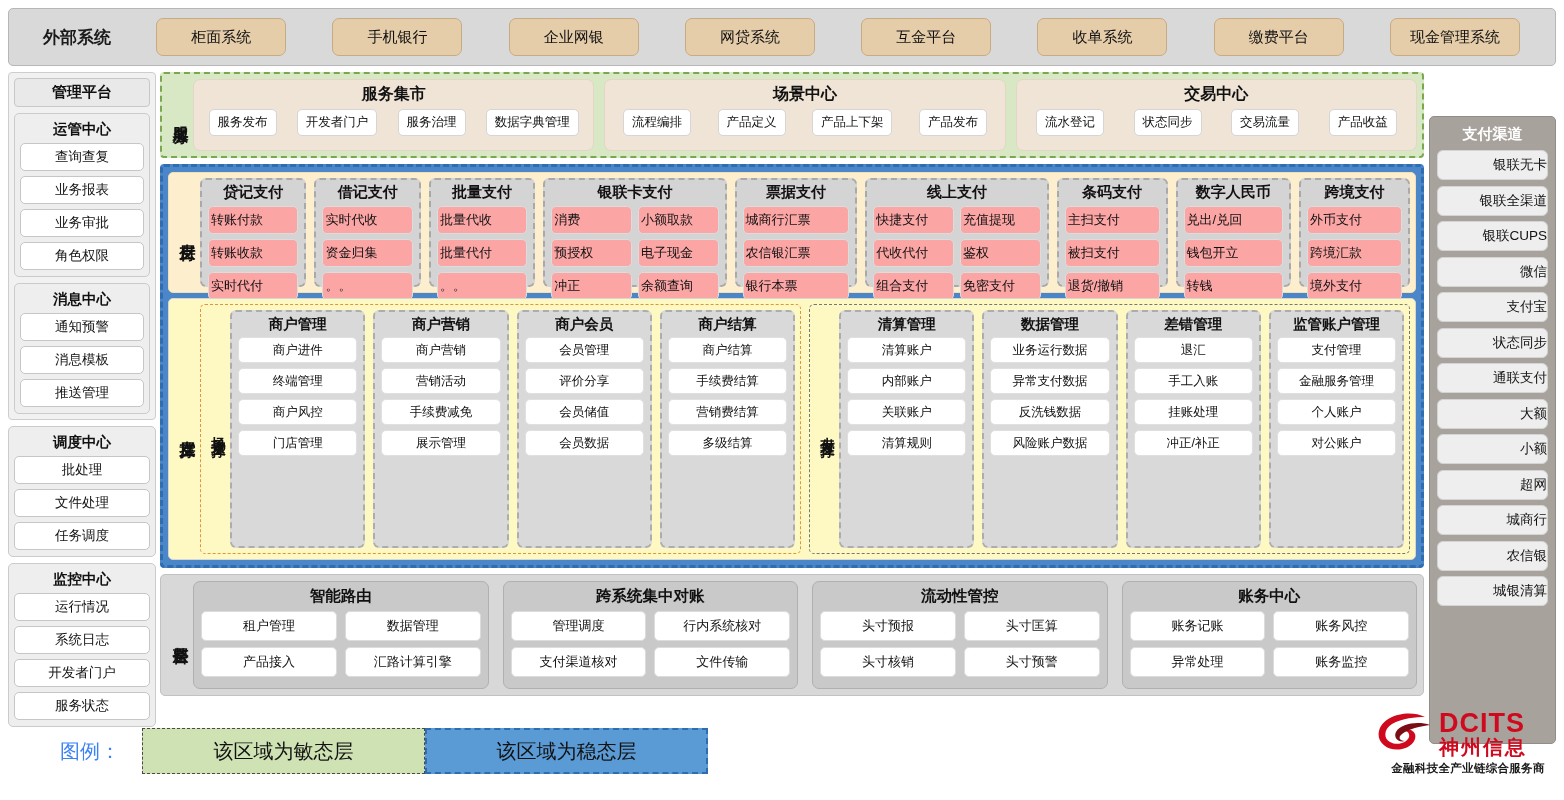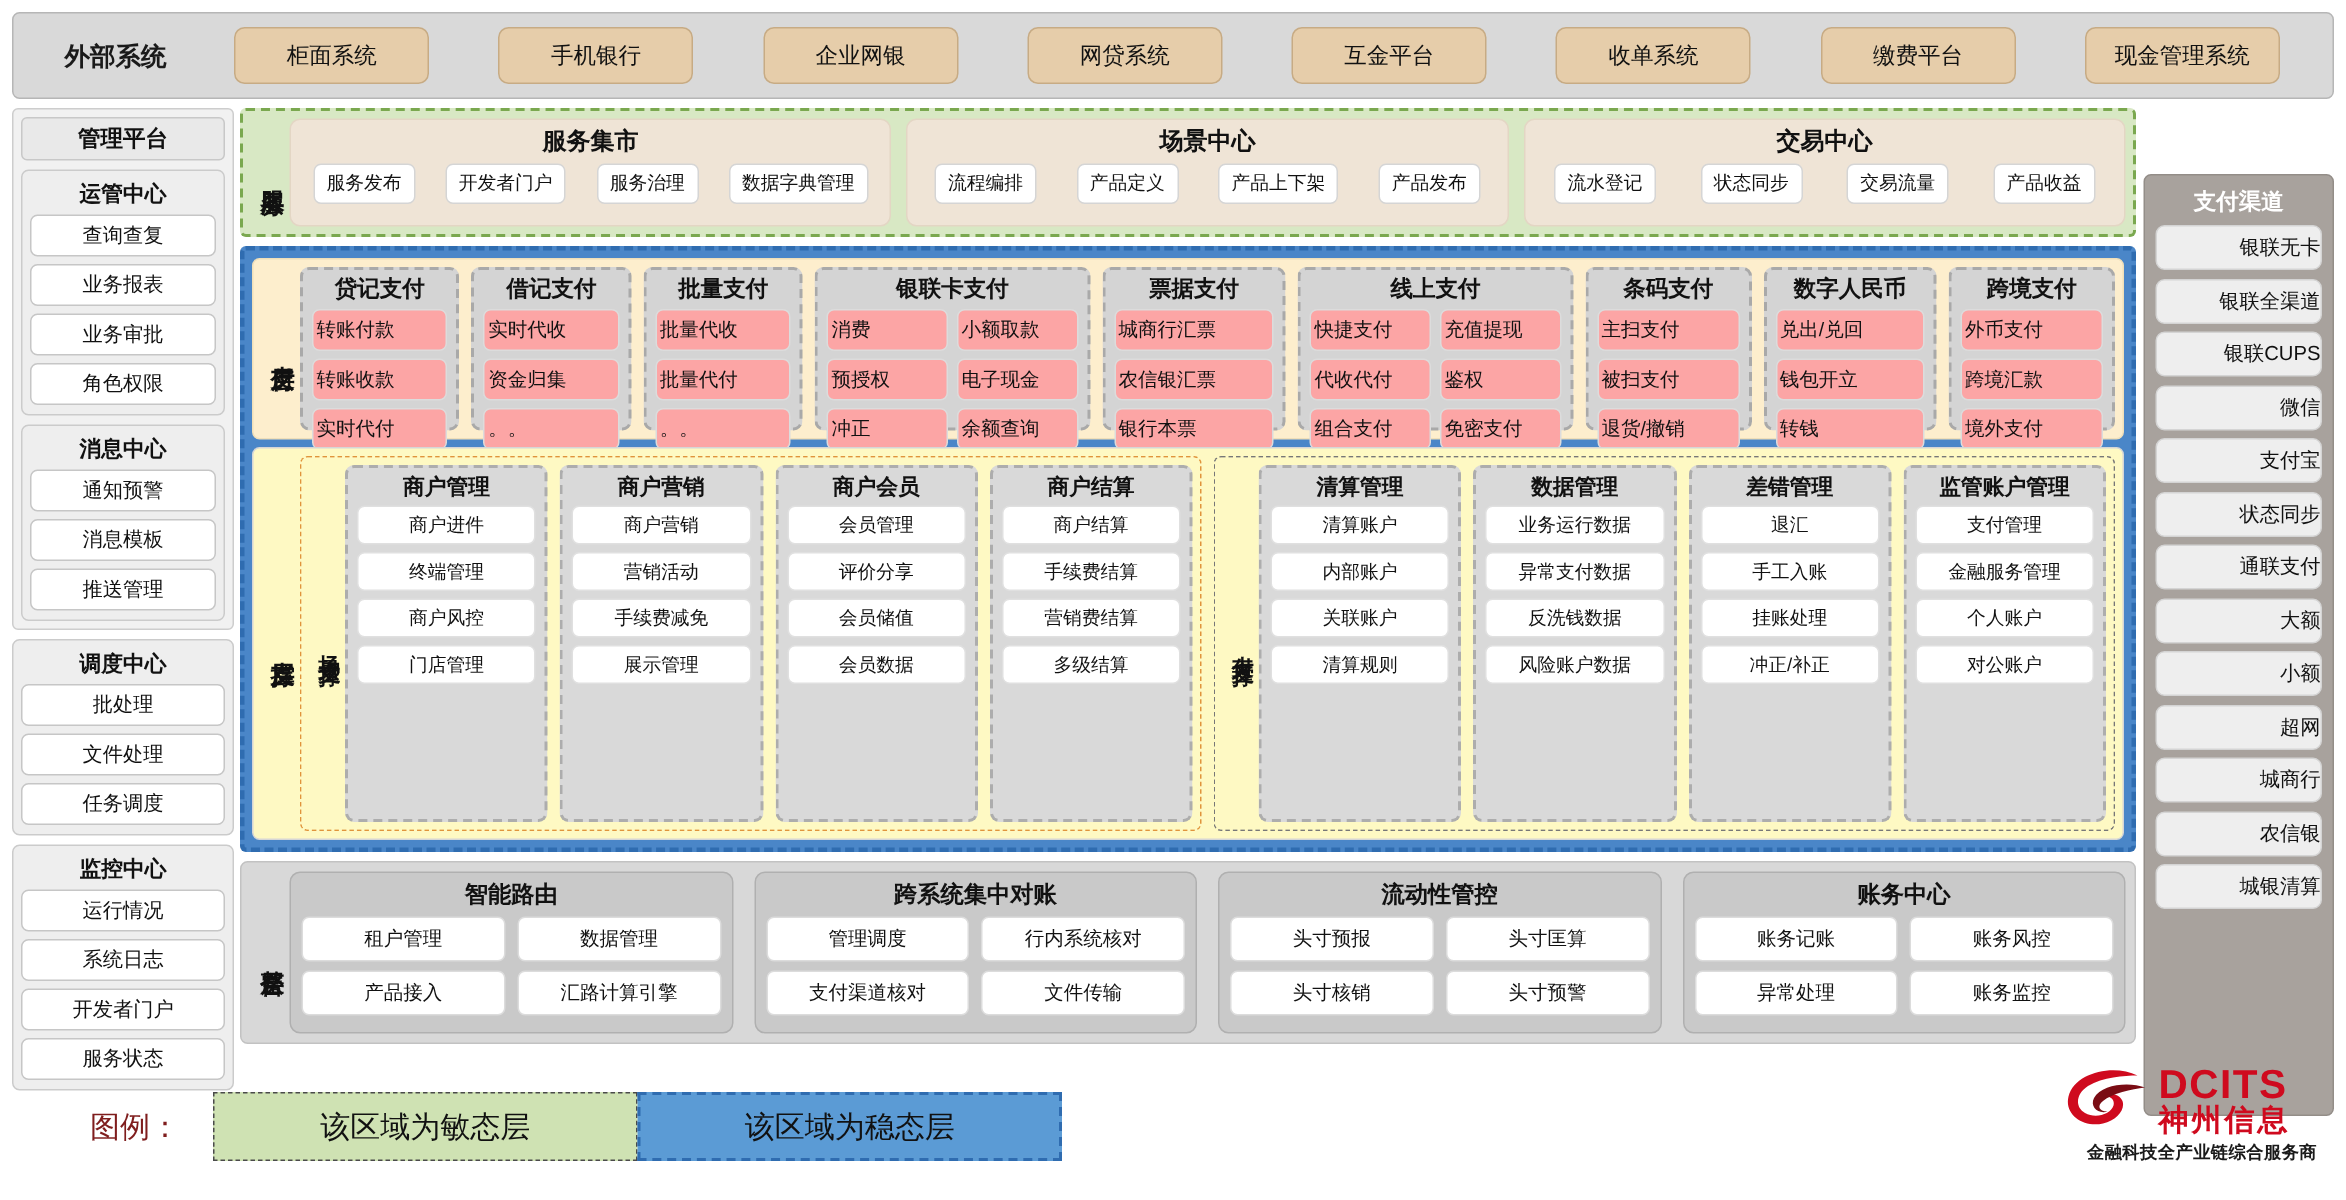--- a/index.html
+++ b/index.html
@@ -175,21 +175,21 @@
   }
   .integ-grid { display: flex; flex-direction: column; gap: 6px; flex: 1 1 auto; }
   .integ-row { display: flex; gap: 8px; }
   .integ-item {
     flex: 1 1 0; background: #fff; border: 1px solid #dcdcdc; border-radius: 5px;
     font-size: 13px; color: #111; text-align: center; padding: 5px 2px; white-space: nowrap;
   }
 
   
   .legend { position: absolute; left: 60px; top: 728px; display: flex; align-items: center; }
-  .legend-label { font-size: 20px; color: #7f1d1d; margin-right: 22px; }
+  .legend-label { font-size: 20px; color: #3b82f6; margin-right: 22px; }
   .legend-agile {
     background: #cfe2b3; border: 1.5px dashed #4a4a4a; width: 283px; height: 46px;
     display: flex; align-items: center; justify-content: center;
     font-size: 20px; color: #111;
   }
   .legend-stable {
     background: #5b9bd5; border: 2px dashed #2f6cb0; width: 283px; height: 46px;
     display: flex; align-items: center; justify-content: center;
     font-size: 20px; color: #111;
   }

